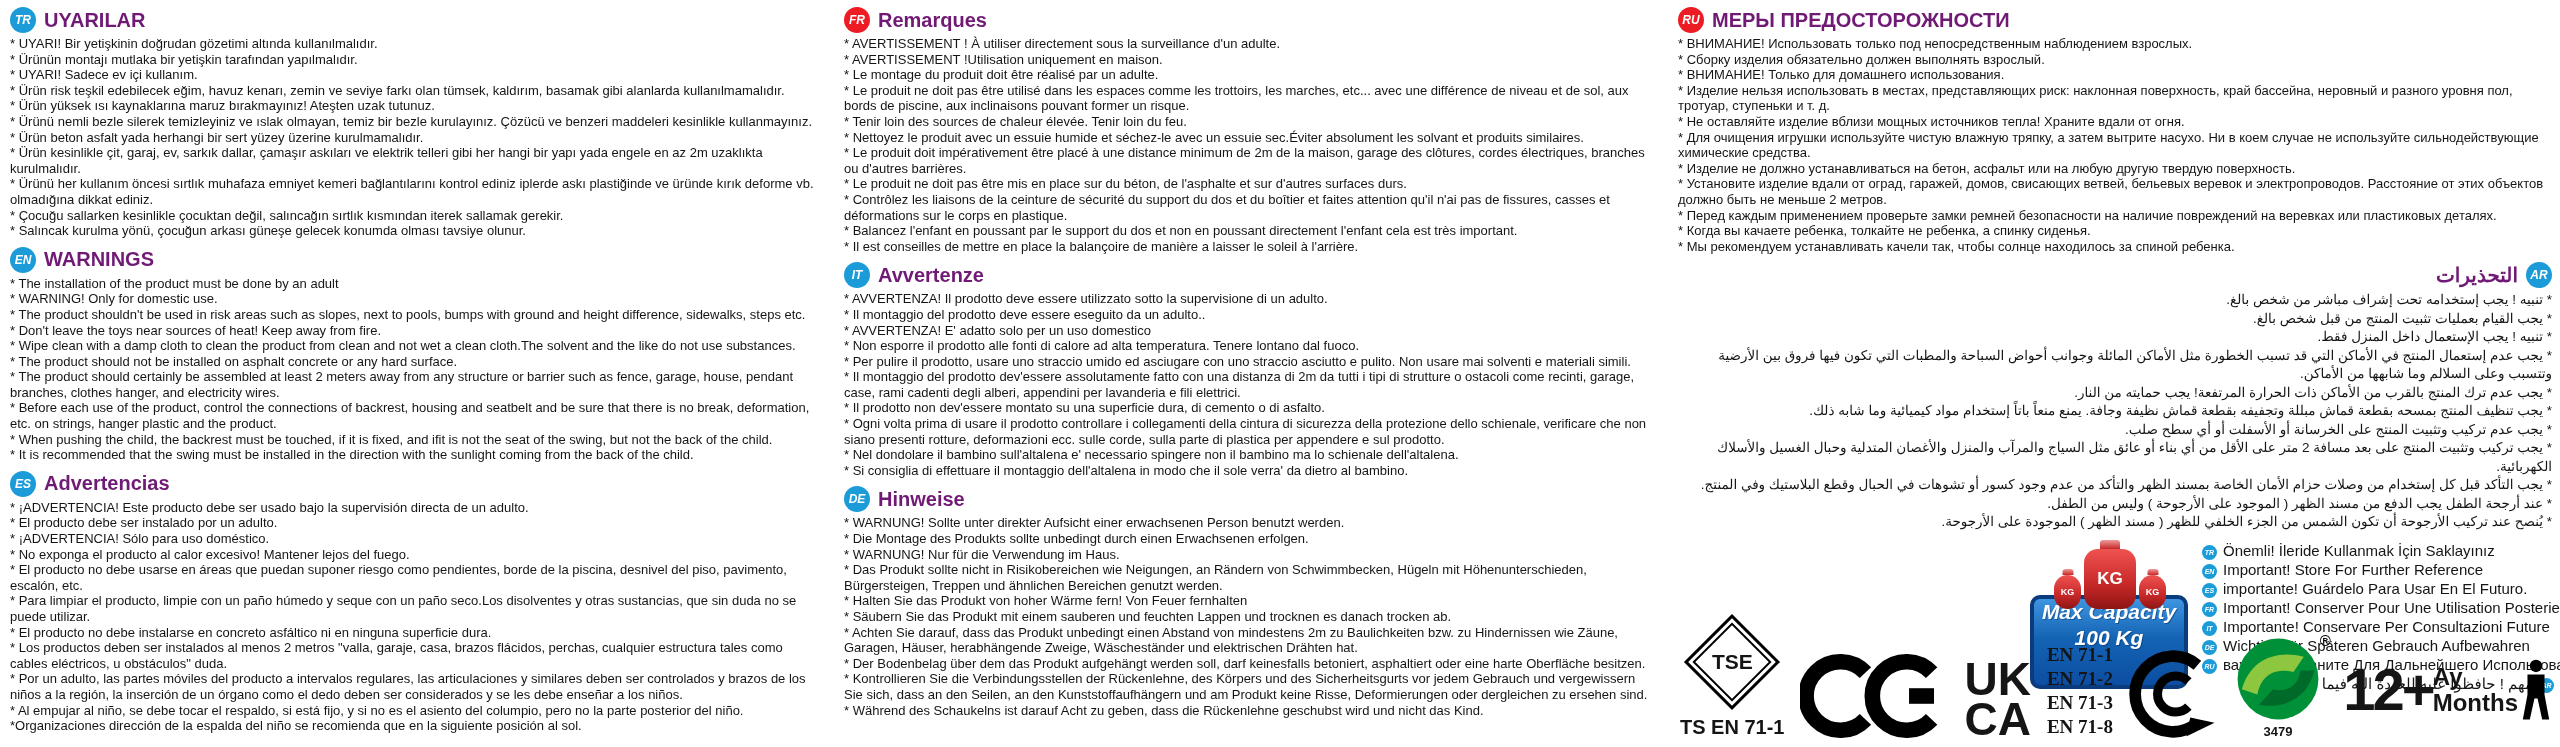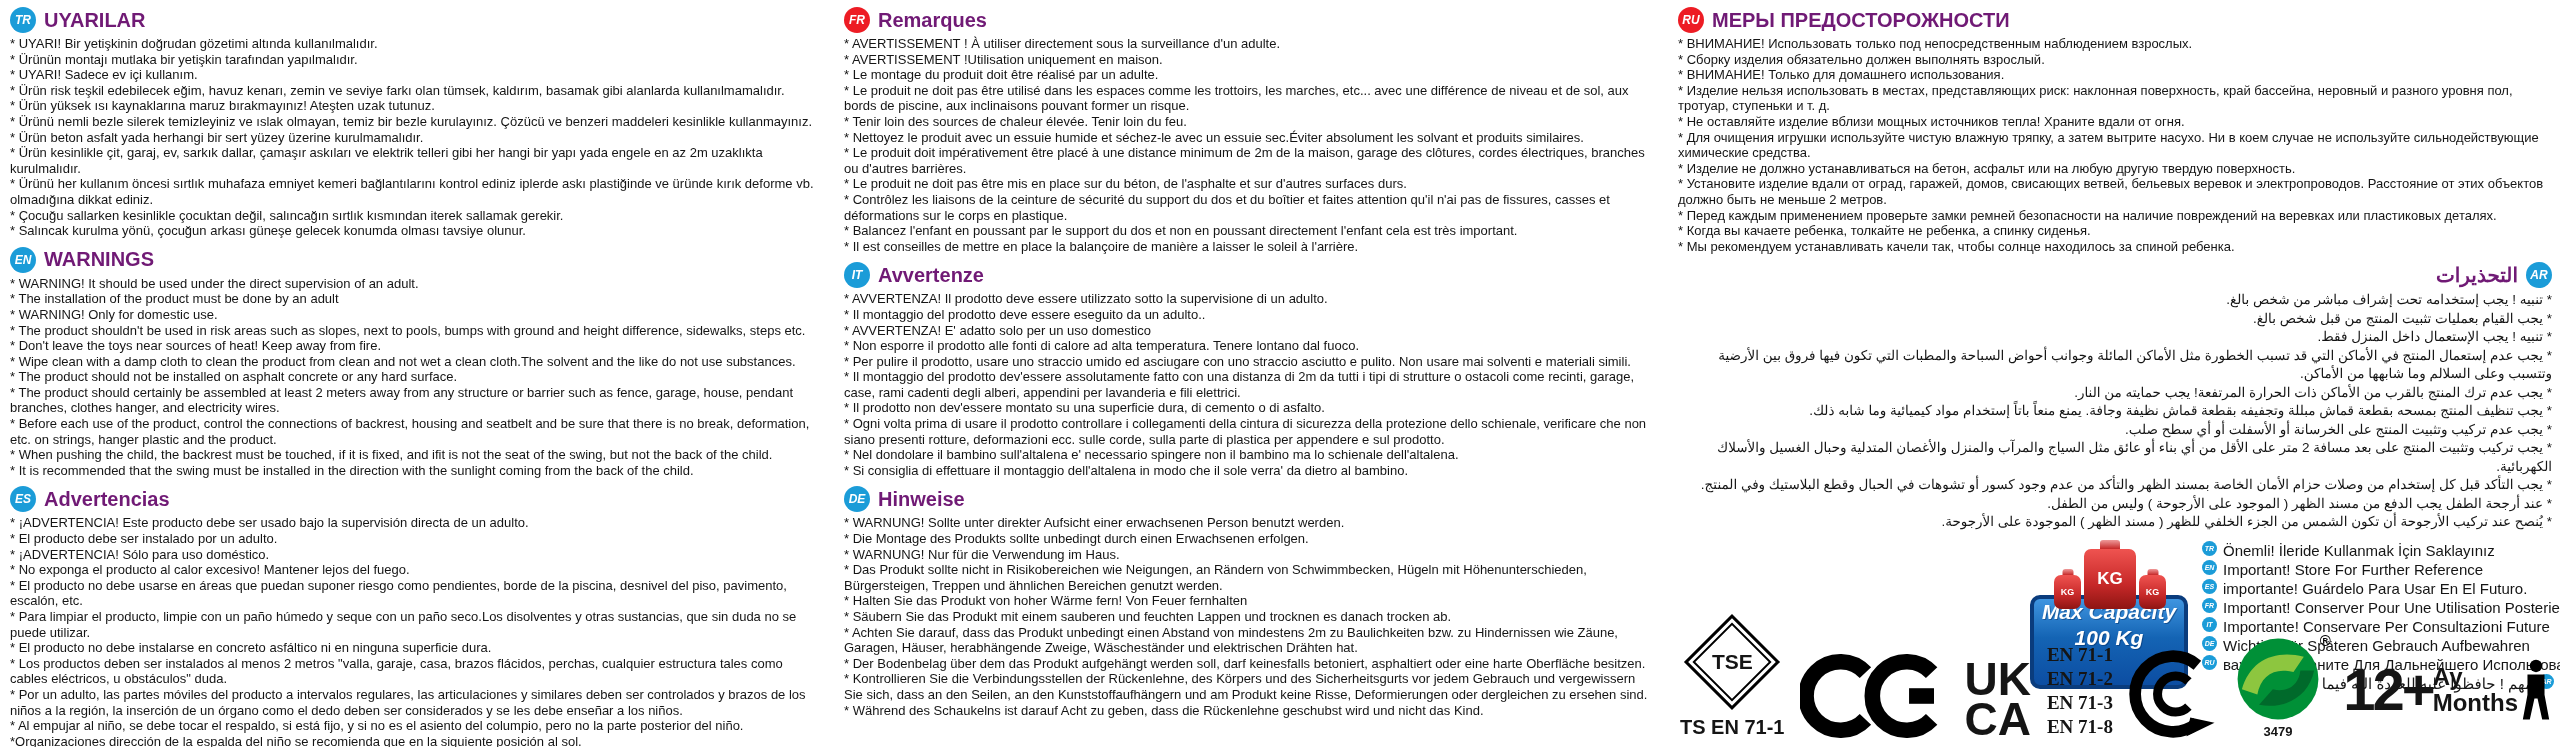--- a/index.html
+++ b/index.html
@@ -29,30 +29,30 @@
   .green{display:flex;flex-direction:column;align-items:center;}
   .green-wrap{position:relative;width:86px;height:86px;}
   .green-wrap .reg{position:absolute;top:-4px;right:-10px;font-size:15px;font-weight:bold;color:#000;}
   .green-num{font-size:13px;font-weight:bold;margin-top:2px;}
   .kg{position:absolute;left:352px;top:0;width:160px;height:148px;}
   .kg-box{position:absolute;left:0;bottom:6px;width:158px;height:94px;border:4px solid #0a3c7d;border-radius:10px;
           background:linear-gradient(180deg,#3f95e0 0%,#1464b4 45%,#0c4da2 100%);
           display:flex;flex-direction:column;align-items:center;justify-content:flex-start;padding-bottom:7px;box-sizing:border-box;}
   .kg-line{color:#fff;font-weight:bold;font-style:italic;font-size:21px;line-height:26px;text-shadow:1px 1px 0 rgba(0,40,90,.45);}
   .weights{position:absolute;left:50%;transform:translateX(-50%);bottom:86px;display:flex;align-items:flex-end;gap:3px;z-index:2;}
-  .weight{position:relative;background:linear-gradient(180deg,#ef5350,#c62828 60%,#8e1513);border-radius:7px;
+  .weight{position:relative;background:linear-gradient(180deg,#ef5350,#c62828 60%,#8e1513);border-radius:14px;
           display:flex;align-items:center;justify-content:center;color:#fff;font-weight:900;}
   .weight::before{content:"";position:absolute;left:50%;transform:translateX(-50%);background:linear-gradient(180deg,#ef9a9a,#c62828);
           border-radius:3px 3px 0 0;}
   .weight.big{width:52px;height:60px;font-size:17px;}
   .weight.big::before{top:-9px;width:20px;height:9px;}
   .weight.small{width:27px;height:34px;font-size:9px;}
   .weight.small::before{top:-6px;width:11px;height:6px;}
   .notes{position:absolute;left:524px;top:-6px;width:352px;}
-  .note{display:flex;align-items:flex-start;gap:6px;font-size:15px;line-height:19px;white-space:nowrap;}
+  .note{display:flex;align-items:flex-end;gap:6px;font-size:15px;line-height:19px;white-space:nowrap;}
   .note.rtl{direction:rtl;text-align:right;}
   .mini-badge{width:15px;height:15px;border-radius:50%;color:#fff;font-weight:bold;font-style:italic;font-size:7px;
               display:flex;align-items:center;justify-content:center;flex:0 0 auto;}
   .age{position:absolute;right:0;bottom:22px;display:flex;align-items:center;}
   .age-num{font-size:58px;font-weight:800;letter-spacing:-3px;line-height:58px;}
   .age-units{display:flex;flex-direction:column;font-weight:800;font-size:24px;line-height:26px;}
   svg.ce{width:148px;height:86px;}
   svg.crescent{width:90px;height:90px;}
   svg.person{width:36px;height:62px;}
 </style>
@@ -80,21 +80,20 @@
           <div class="line">* Çocuğu sallarken kesinlikle çocuktan değil, salıncağın sırtlık kısmından iterek sallamak gerekir.</div>
           <div class="line">* Salıncak kurulma yönü, çocuğun arkası güneşe gelecek konumda olması tavsiye olunur.</div>
         </div>
     </section>
     <section class="sec">
       <div class="sec-head">
         <span class="badge" style="background: rgb(27, 156, 216);">EN</span>
         <span class="sec-title">WARNINGS</span>
       </div>
       <div class="lines">
-          <div class="line">* WARNING! It should be used under the direct supervision of an adult.</div>
           <div class="line">* The installation of the product must be done by an adult</div>
           <div class="line">* WARNING! Only for domestic use.</div>
           <div class="line">* The product shouldn't be used in risk areas such as slopes, next to pools, bumps with ground and height difference, sidewalks, steps etc.</div>
           <div class="line">* Don't leave the toys near sources of heat! Keep away from fire.</div>
           <div class="line">* Wipe clean with a damp cloth to clean the product from clean and not wet a clean cloth.The solvent and the like do not use substances.</div>
           <div class="line">* The product should not be installed on asphalt concrete or any hard surface.</div>
           <div class="line">* The product should certainly be assembled at least 2 meters away from any structure or barrier such as fence, garage, house, pendant branches, clothes hanger, and electricity wires.</div>
           <div class="line">* Before each use of the product, control the connections of backrest, housing and seatbelt and be sure that there is no break, deformation, etc. on strings, hanger plastic and the product.</div>
           <div class="line">* When pushing the child, the backrest must be touched, if it is fixed, and ifit is not the seat of the swing, but not the back of the child.</div>
           <div class="line">* It is recommended that the swing must be installed in the direction with the sunlight coming from the back of the child.</div>

